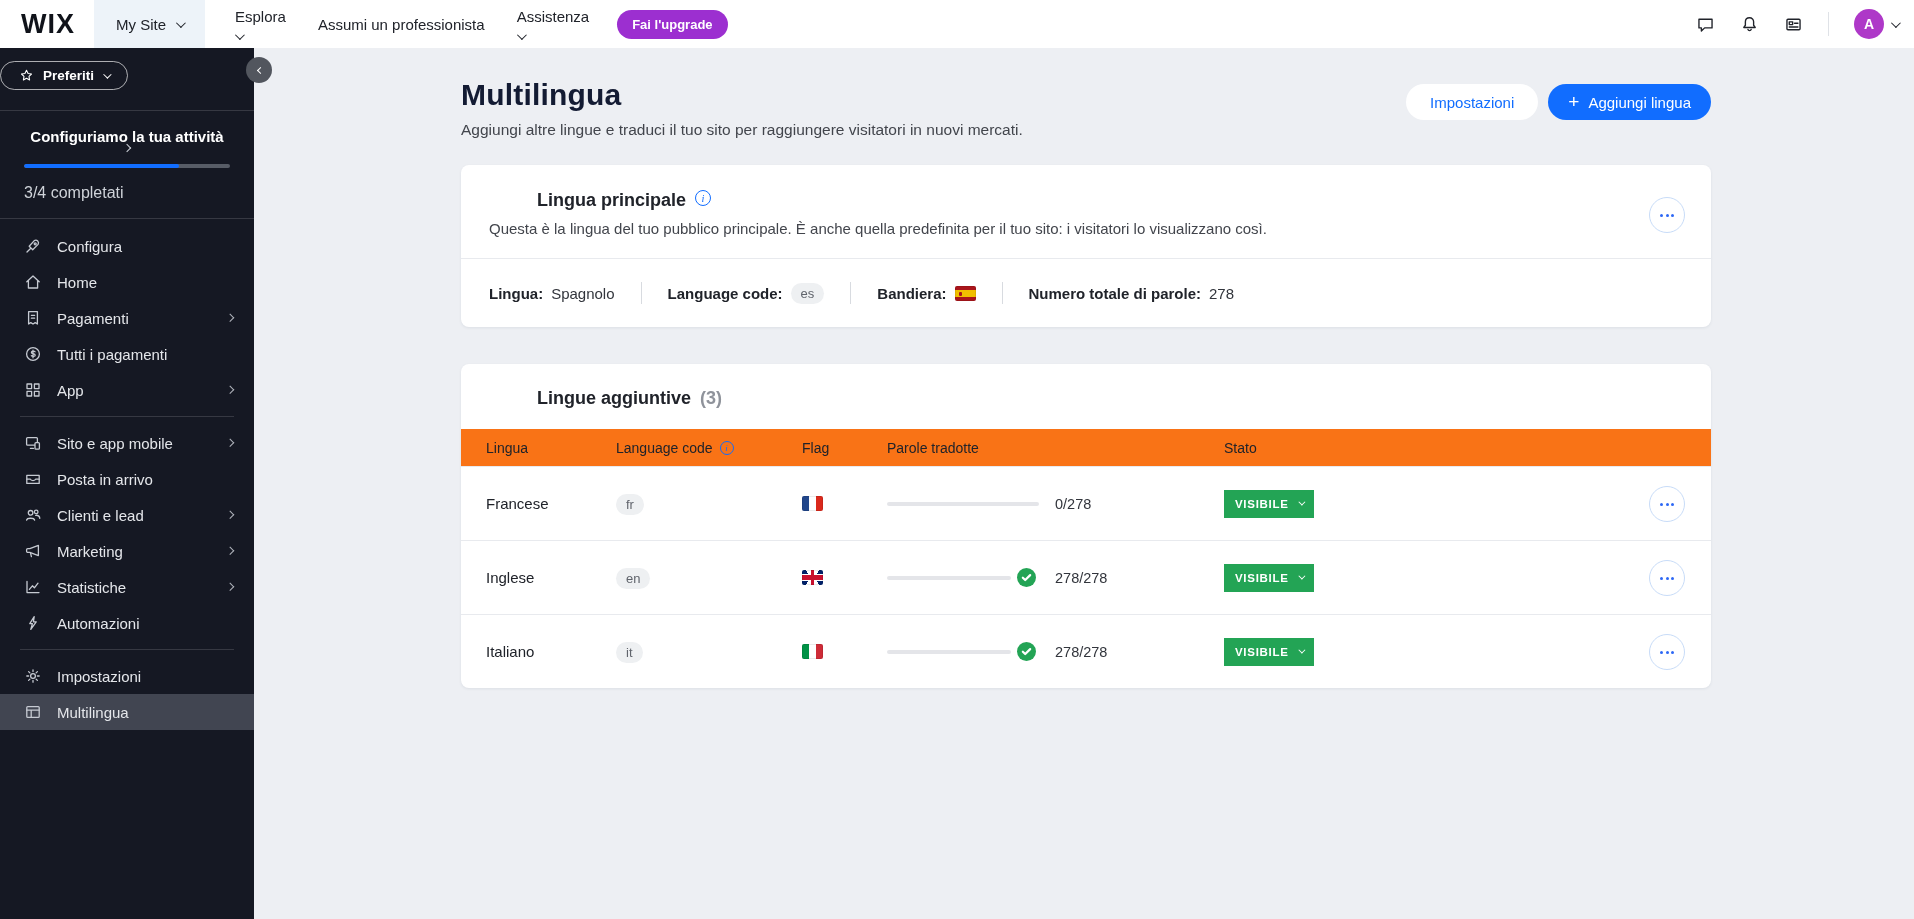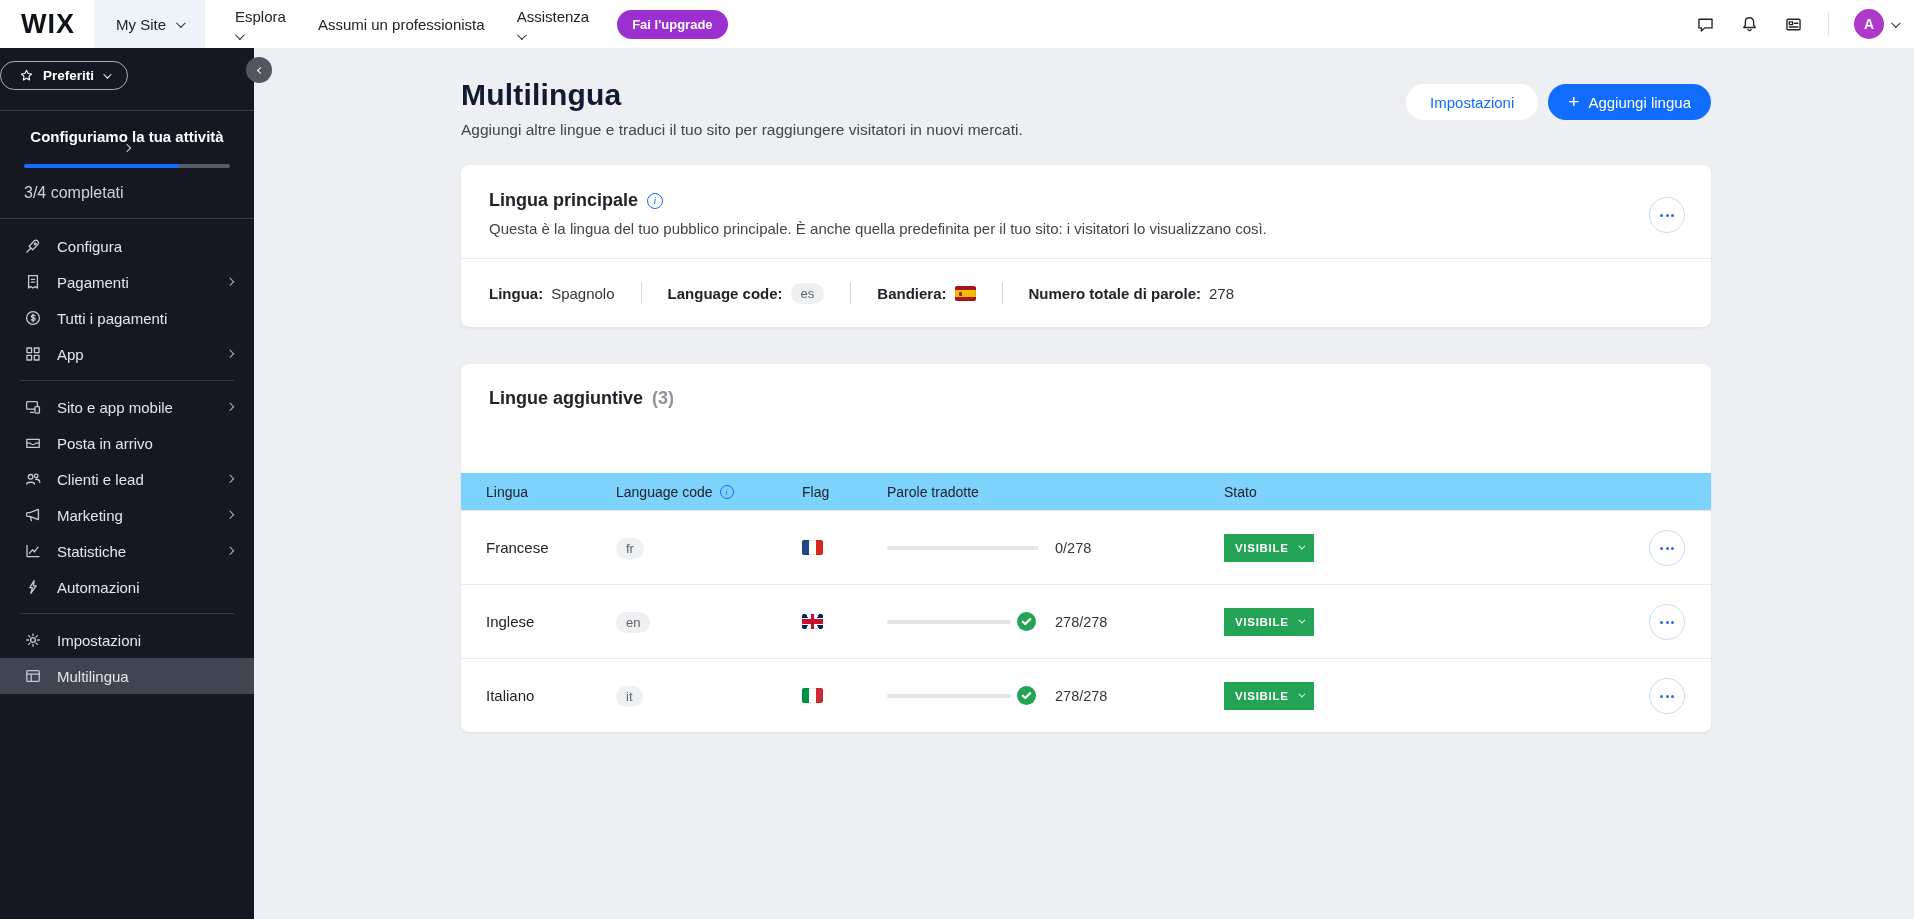--- a/index.html
+++ b/index.html
@@ -58,21 +58,21 @@
   .page-title { font-size:30px; font-weight:700; color:#131b33; letter-spacing:.2px; }
   .page-sub { margin-top:9px; font-size:15.5px; color:#42454c; }
   .head-actions { display:flex; gap:10px; margin-top:6px; }
   .btn-secondary { height:36px; padding:0 24px; border-radius:18px; background:#fff; border:none; color:#116dff; font-size:15px; cursor:pointer; font-family:inherit; }
   .btn-primary { height:36px; padding:0 20px; border-radius:18px; background:#116dff; border:none; color:#fff; font-size:15px; cursor:pointer; display:flex; align-items:center; gap:9px; font-family:inherit; }
   .plus-glyph { font-size:19px; font-weight:400; line-height:1; margin-top:-2px; }
 
   .card { background:#fff; border-radius:8px; box-shadow:0 1px 3px rgba(22,45,81,.08); position:relative; }
   .card-1 { margin-top:26px; }
   .card-sec { padding:25px 28px 21px; position:relative; }
-  .card-title-row { display:flex; align-items:center; gap:9px; }
+  .card-title-row { display:flex; gap:9px;margin-left:48px; }
   .card-title { font-size:18px; font-weight:700; color:#20232a; }
   .count-gray { font-size:18px; font-weight:700; color:#8f939b; }
   .info-icon { width:16px; height:16px; border-radius:50%; border:1px solid #116dff; color:#116dff; display:inline-flex; align-items:center; justify-content:center; font-size:10.5px; font-style:italic; font-family:"Liberation Serif",serif; cursor:pointer; }
   .info-icon::before { content:"i"; }
   .info-icon.sm { width:14px; height:14px; font-size:9px; }
   .card-desc { margin-top:9px; font-size:15px; color:#42454c; }
   .ellipsis-btn { position:absolute; width:36px; height:36px; border-radius:50%; background:#fff; border:1px solid #c8dcf8; cursor:pointer; display:flex; align-items:center; justify-content:center; gap:2.5px; }
   .ellipsis-btn i { width:3px; height:3px; border-radius:50%; background:#2d68f5; }
   .card-1 .ellipsis-btn { right:26px; top:32px; }
   .hr { border-top:1px solid #e8eaee; }
@@ -93,21 +93,21 @@
       linear-gradient(to right, transparent 42%, #C8102E 42% 58%, transparent 58%),
       linear-gradient(to bottom, transparent 36%, #C8102E 36% 64%, transparent 64%),
       linear-gradient(to right, transparent 33%, #fff 33% 67%, transparent 67%),
       linear-gradient(to bottom, transparent 26%, #fff 26% 74%, transparent 74%),
       linear-gradient(55deg, transparent 45%, #fff 45% 55%, transparent 55%),
       linear-gradient(-55deg, transparent 45%, #fff 45% 55%, transparent 55%); }
 
   .card-2 { margin-top:37px; margin-bottom:40px; }
   .card-2 .card-sec { padding:24px 28px 20px; }
   .tbl-grid { display:grid; grid-template-columns:130px 186px 85px 337px 1fr; align-items:center; padding-left:25px; }
-  .tbl-head { background:#7dd3fc; height:37px; font-size:14px; color:#20232a;margin-top:44px; }
+  .tbl-head { background:#f97316; height:37px; font-size:14px; color:#20232a; }
   .th-flex { display:flex; align-items:center; gap:7px; }
   .tbl-row { height:74px; font-size:15px; position:relative; border-top:1px solid #e8eaee; }
   .tbl-row:first-of-type { border-top:none; }
   .lang-name { color:#20232a; }
   .prog-cell { display:flex; align-items:center; }
   .prog-zone { width:168px; display:flex; align-items:center; }
   .row-track { height:4px; border-radius:2px; background:#e4e5e9; overflow:hidden; }
   .t-long { width:152px; } .t-short { width:124px; }
   .row-fill { height:100%; background:#23a455; border-radius:2px; }
   .check-circle { width:19px; height:19px; border-radius:50%; background:#23a455; margin-left:6px; display:flex; align-items:center; justify-content:center; flex:0 0 19px; }
@@ -201,20 +201,28 @@
           <svg viewBox="0 0 18 18">
             <path d="M3 15l3.3-3.3M10.3 3.6c2.6-1.4 5.2 1.2 3.8 3.8l-5.4 5.4-3.5-3.5Z"></path>
             <circle cx="11.2" cy="6.8" r="1"></circle>
           </svg>
         </span>
       <span>Configura</span>
     </div>
     <div class="menu-item">
       <span class="mi-icon">
           <svg viewBox="0 0 18 18">
+            <path d="M2.8 8.8L9 3l6.2 5.8M4.4 7.6V15h9.2V7.6"></path>
+          </svg>
+        </span>
+      <span>Home</span>
+    </div>
+    <div class="menu-item">
+      <span class="mi-icon">
+          <svg viewBox="0 0 18 18">
             <path d="M4.6 2.6h8.8V15l-2.2-1.4L9 15l-2.2-1.4L4.6 15Z"></path>
             <path d="M7.4 9.2h3.2M7.4 6.4h3.2"></path>
           </svg>
         </span>
       <span>Pagamenti</span>
       <span class="spacer"></span>
         <span class="chv-r"></span>
     </div>
     <div class="menu-item">
       <span class="mi-icon">

